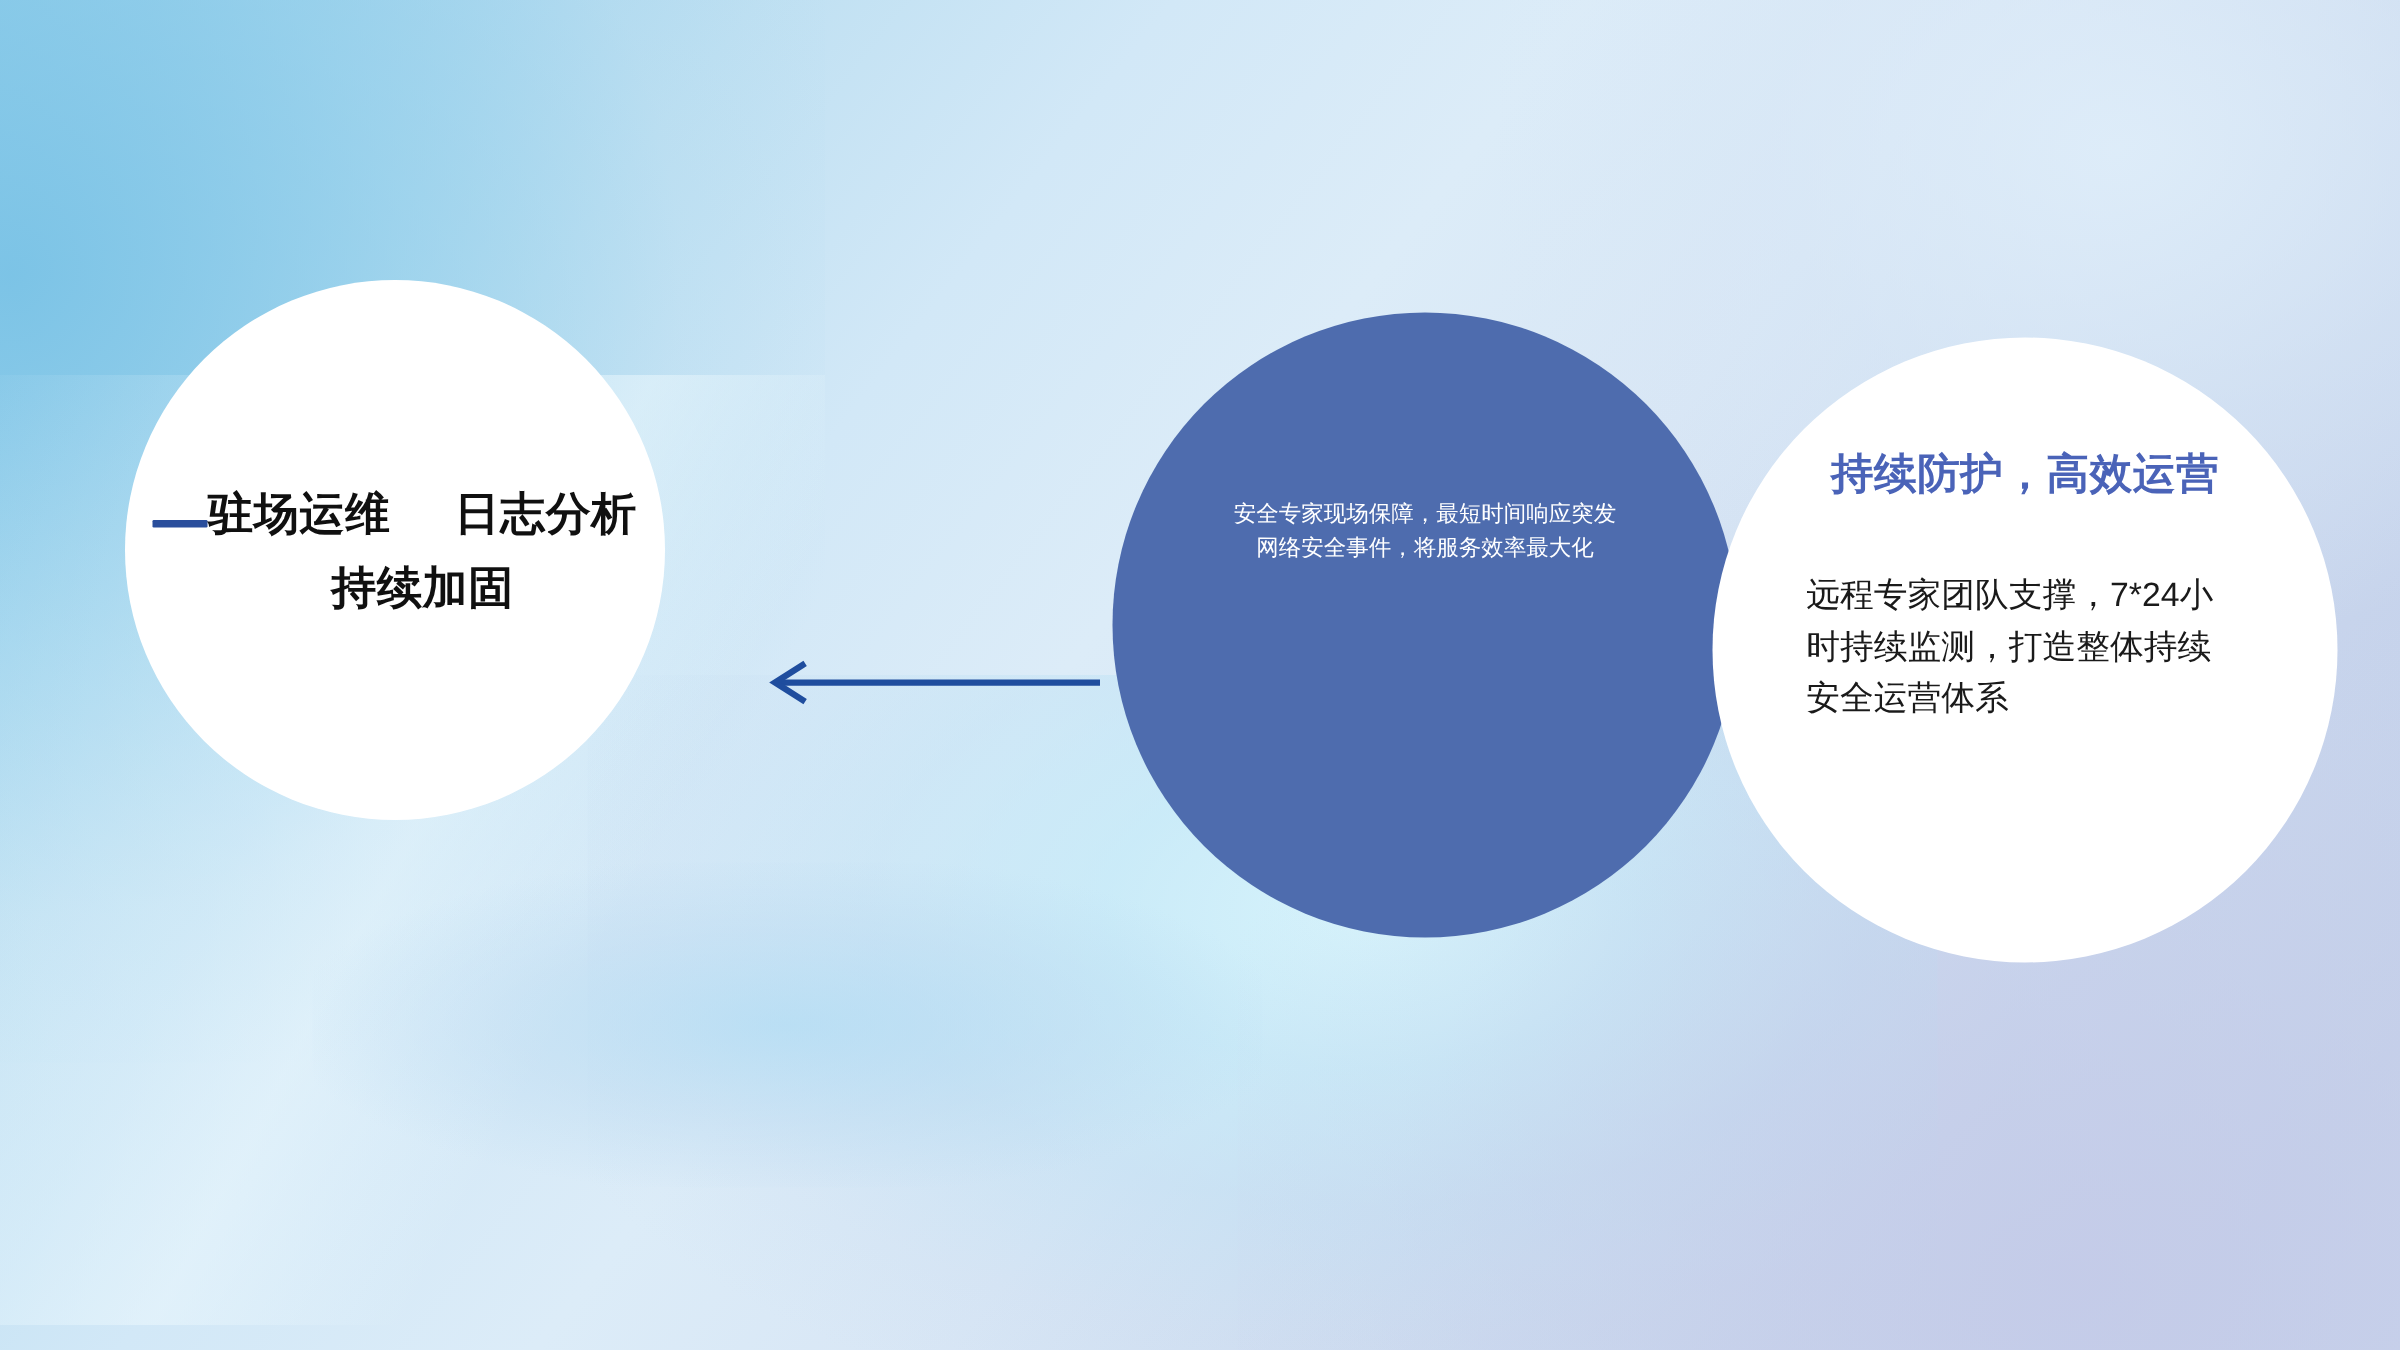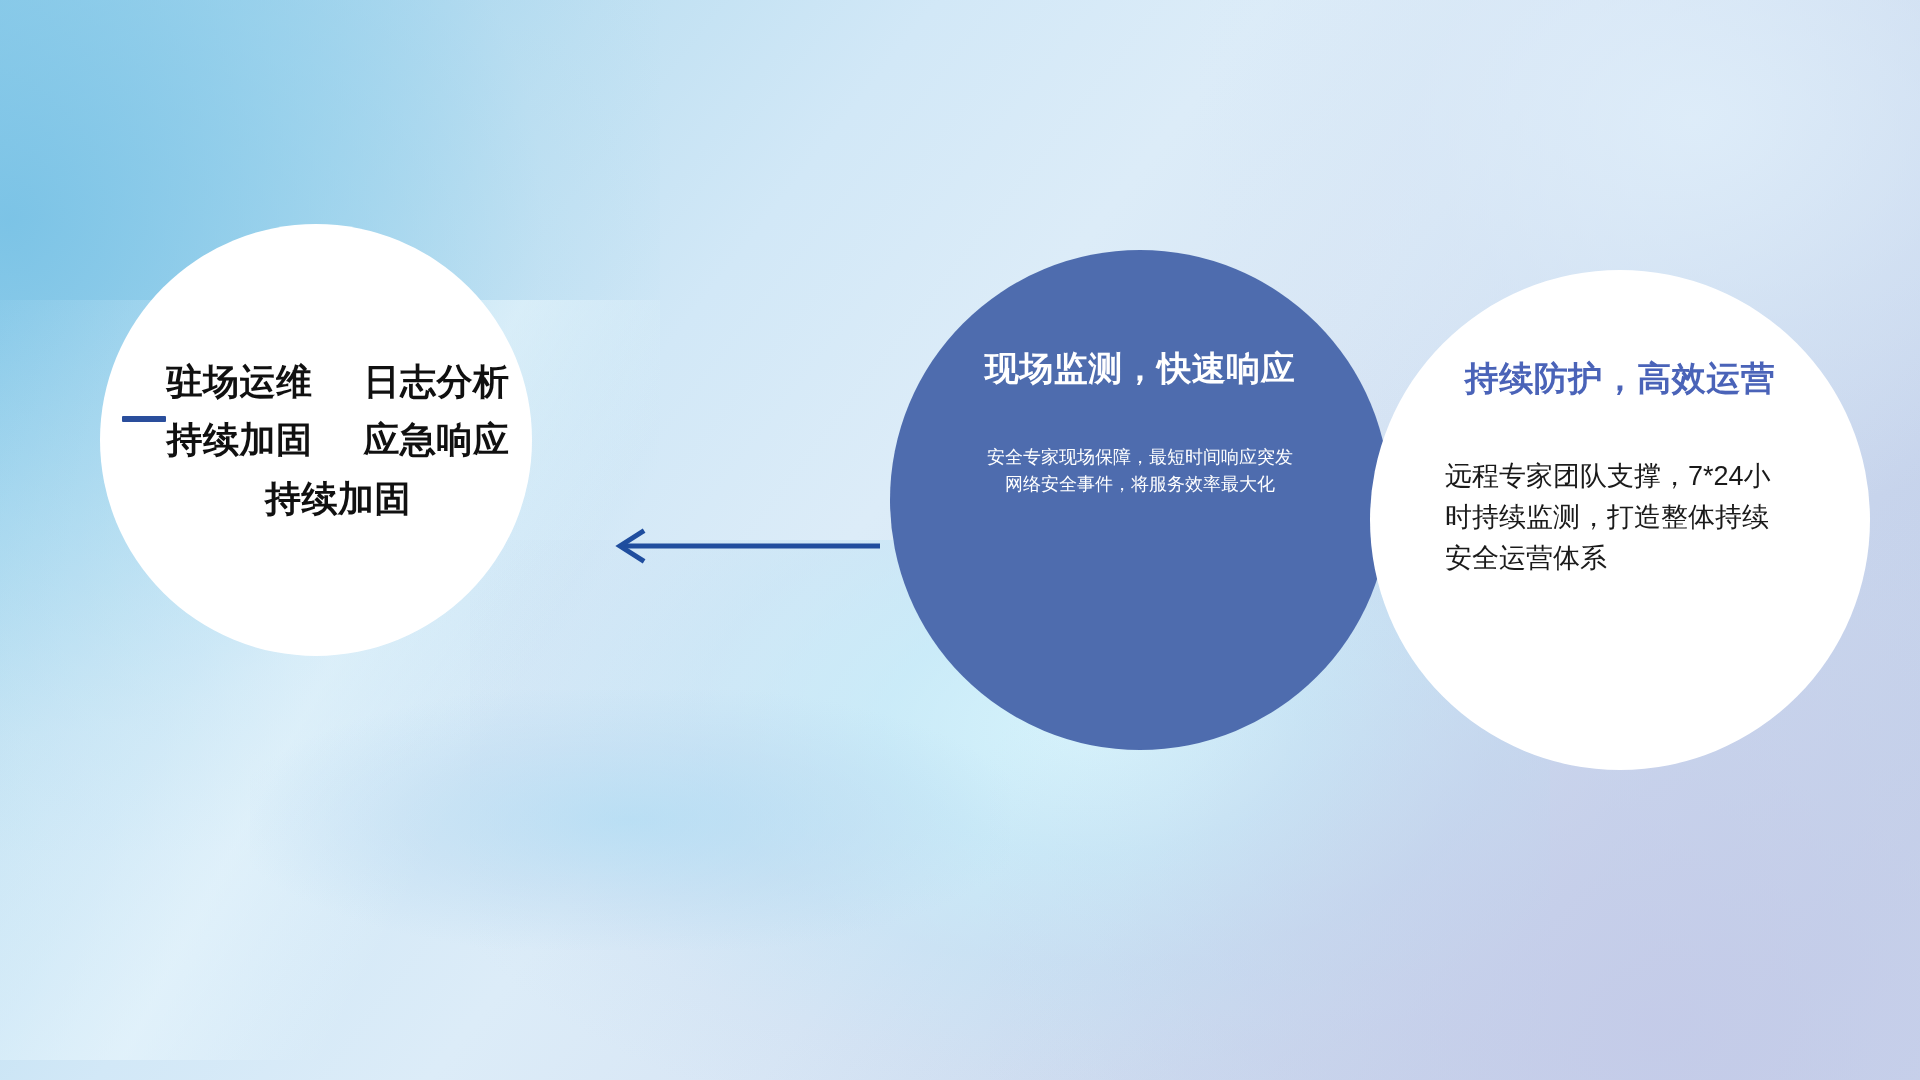--- a/index.html
+++ b/index.html
@@ -238,31 +238,25 @@
   <div class="circle circle-left">
     <div class="dash"></div>
     <div class="left-lines">
       <div class="left-line">
         <span>驻场运维</span>
         <span class="gap"></span>
         <span>日志分析</span>
       </div>
       <div class="left-line">
         <span>持续加固</span>
-        <span class="gap"></span>
-        <span>应急响应</span>
-      </div>
-      <div class="left-line">
-        <span>持续加固</span>
       </div>
     </div>
   </div>
 
   <div class="circle circle-mid">
-    <div class="mid-title">现场监测，快速响应</div>
     <div class="mid-body">安全专家现场保障，最短时间响应突发网络安全事件，将服务效率最大化</div>
   </div>
 
   <div class="circle circle-right">
     <div class="right-title">持续防护，高效运营</div>
     <div class="right-body">远程专家团队支撑，7*24小时持续监测，打造整体持续安全运营体系</div>
   </div>
 
 </div>
 

